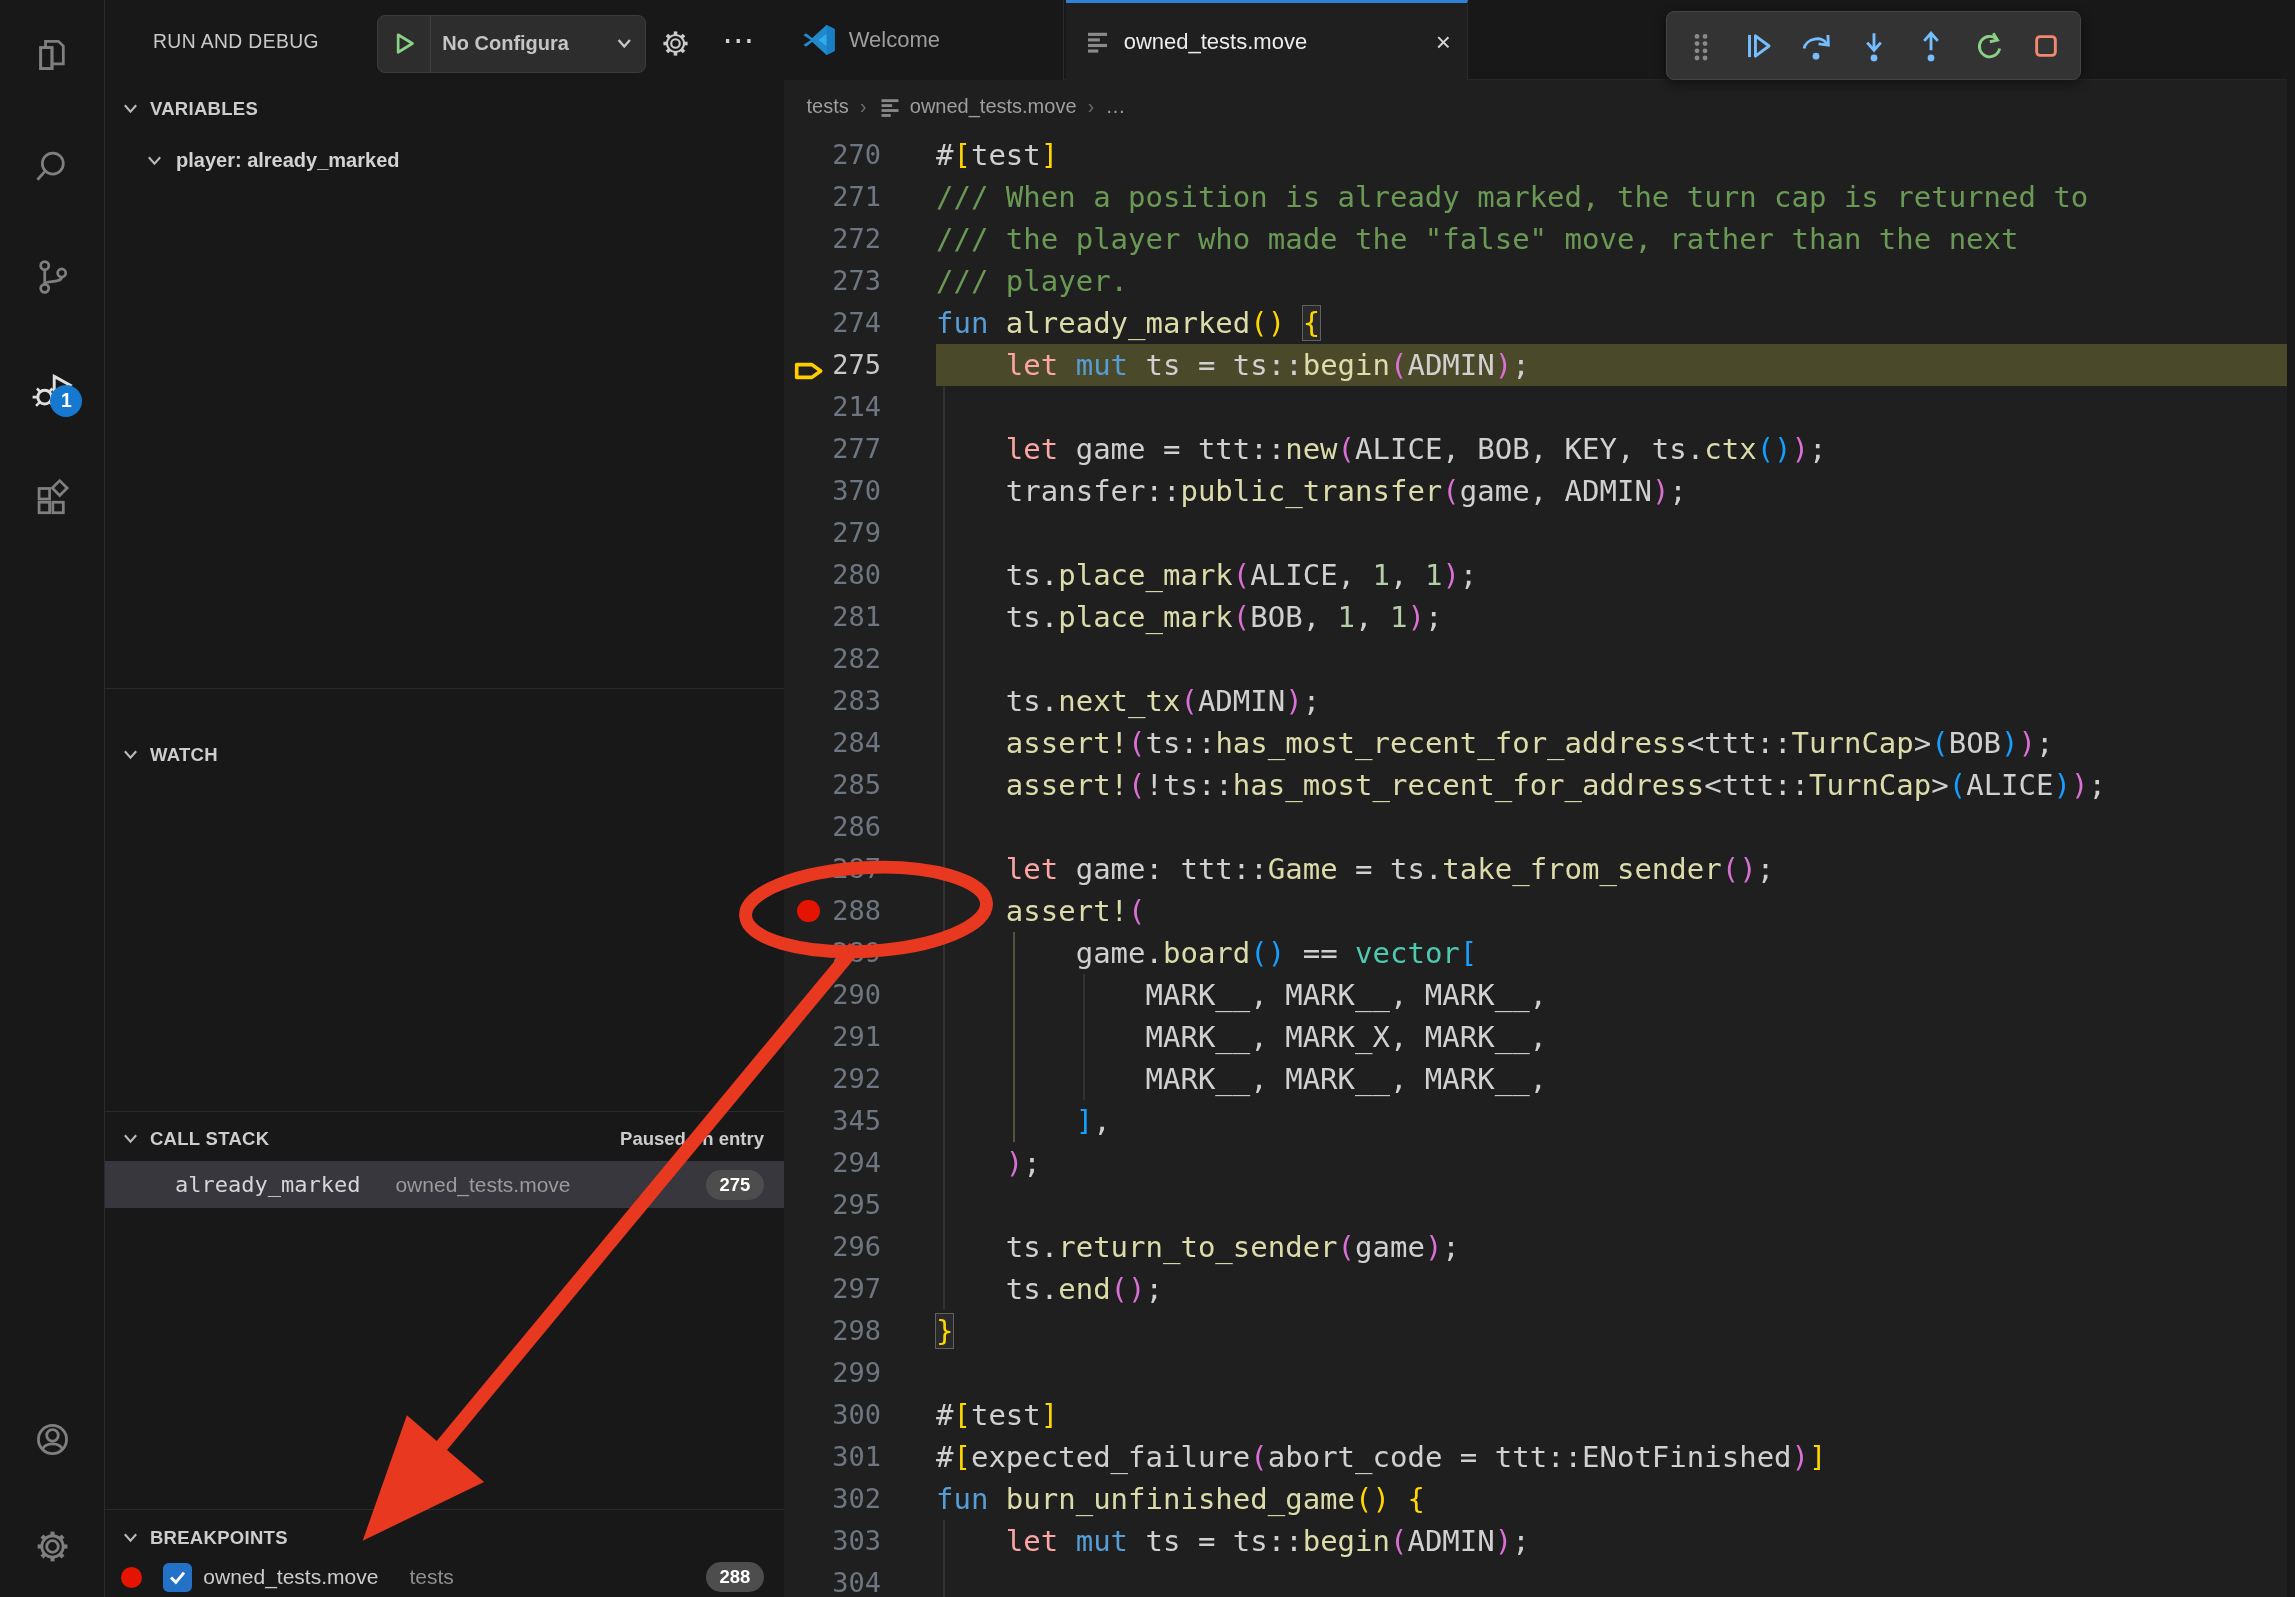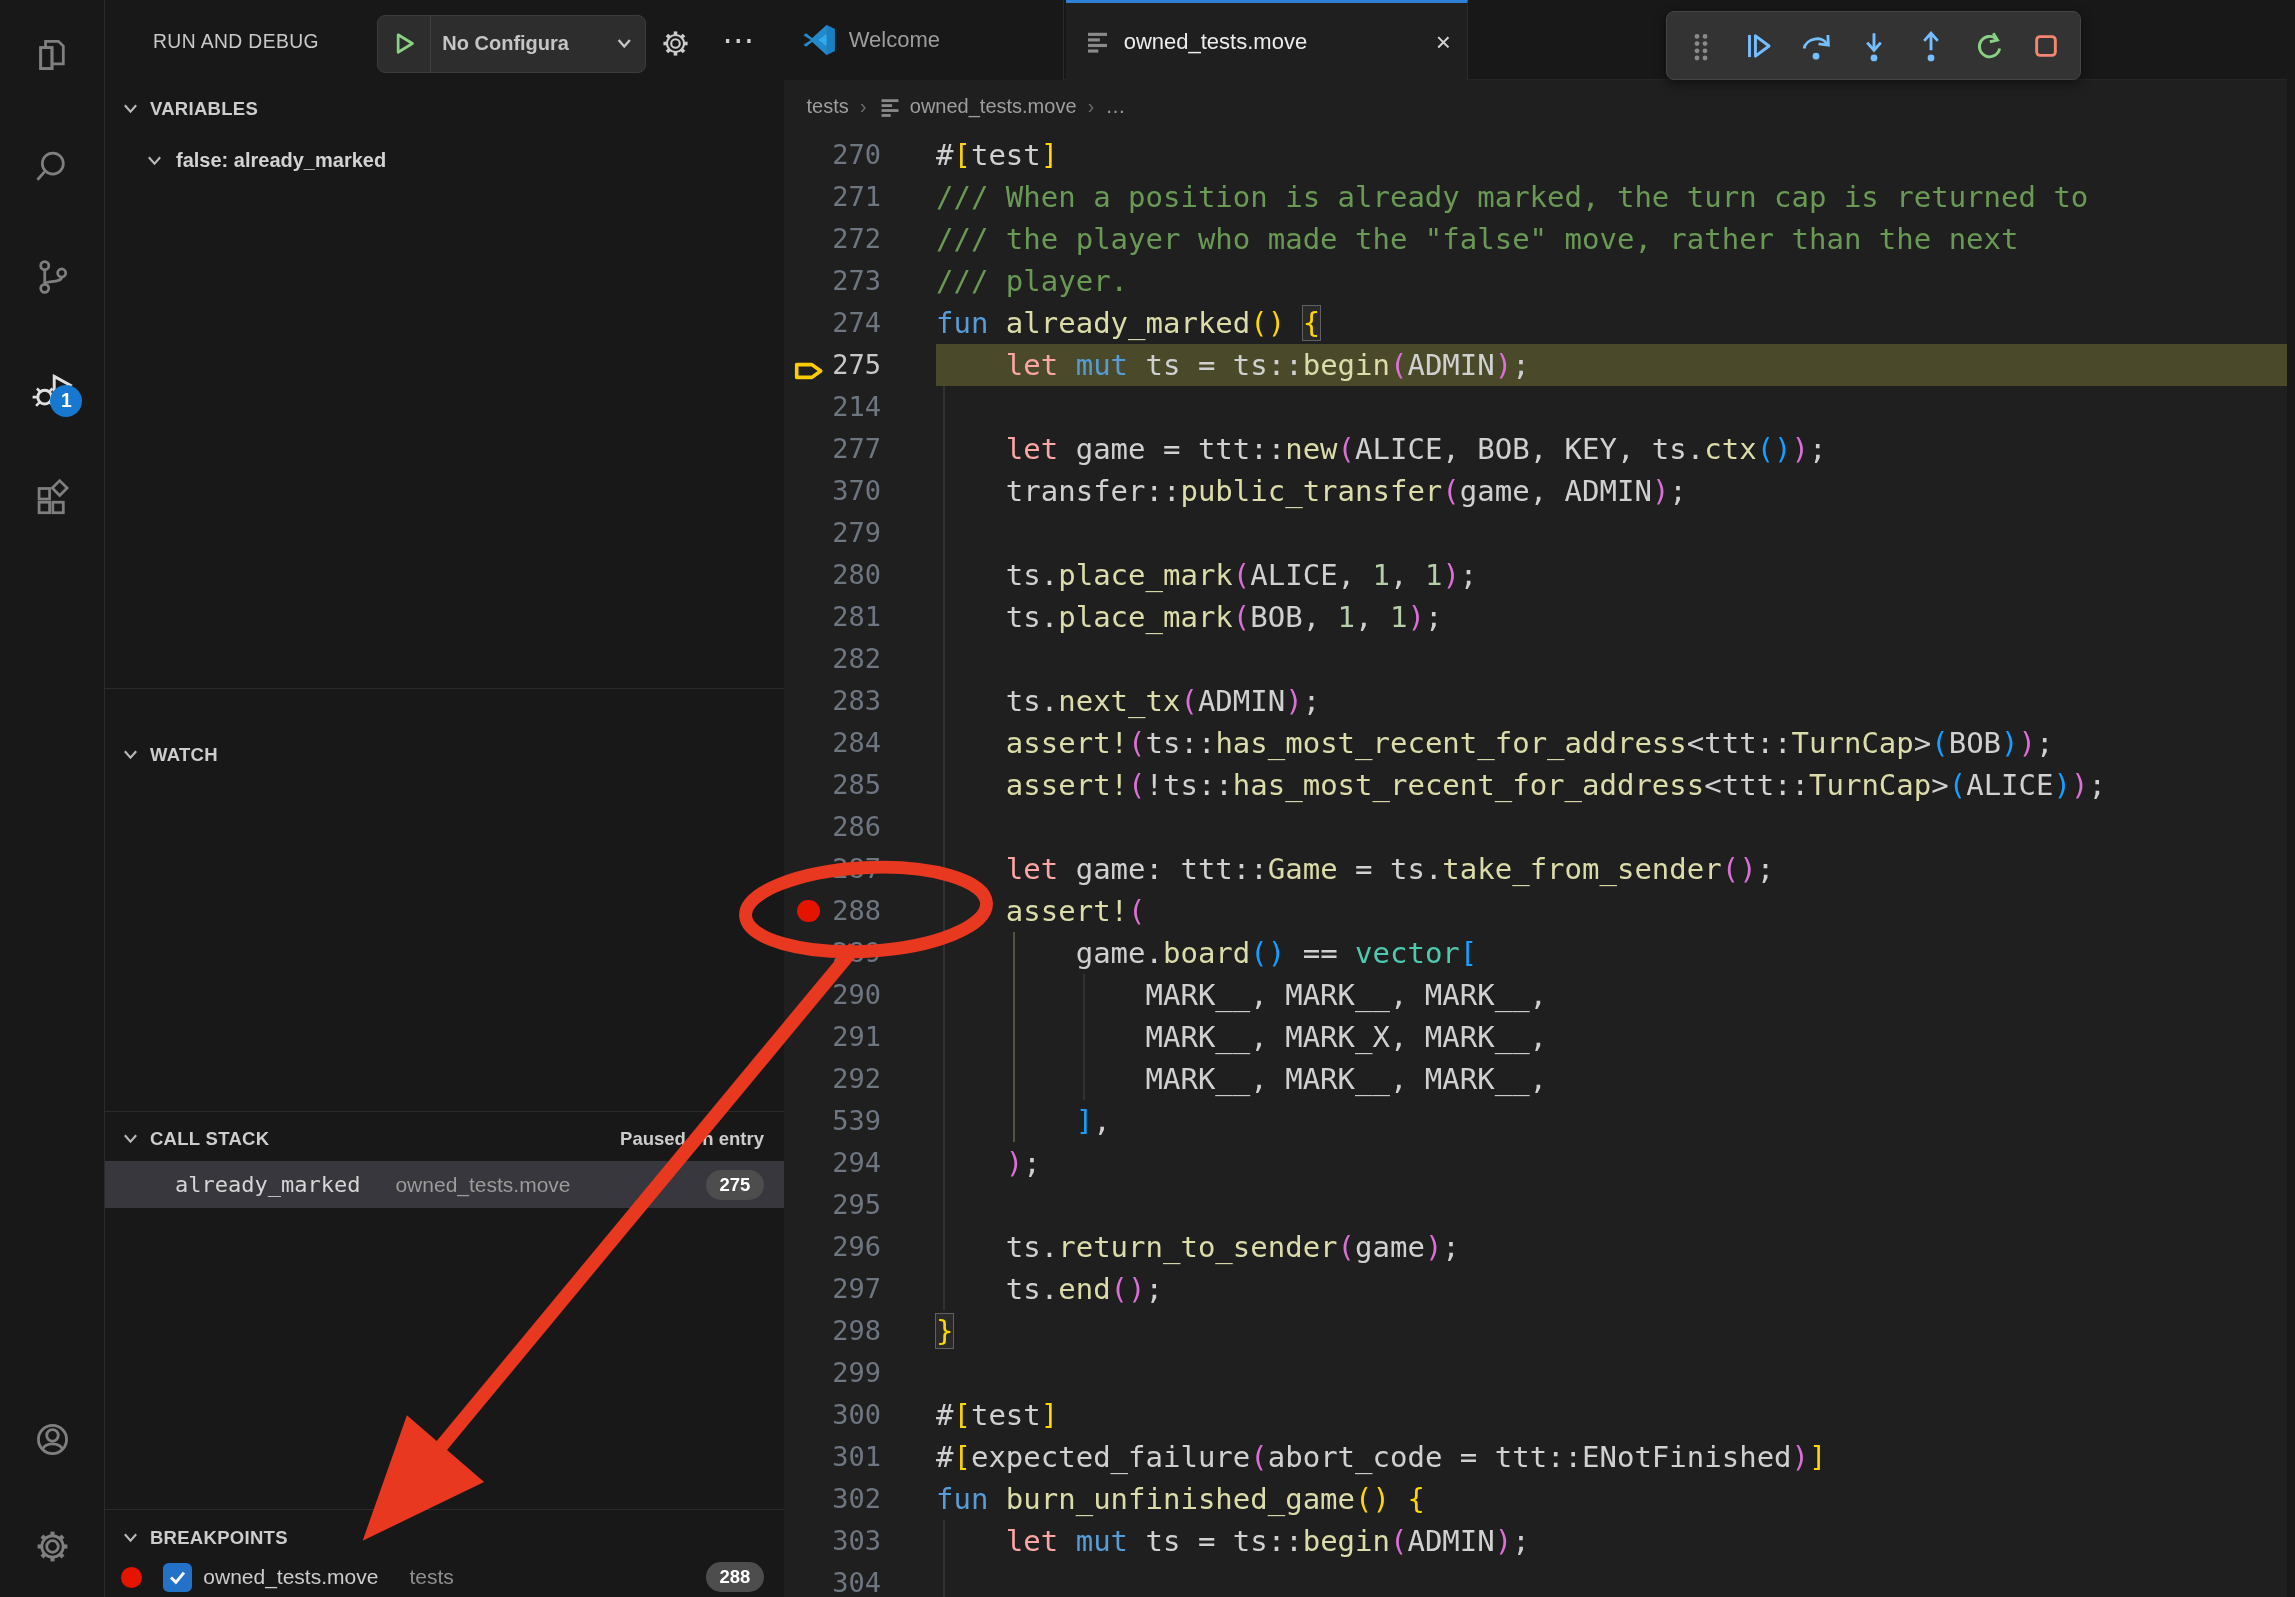--- a/index.html
+++ b/index.html
@@ -217,21 +217,21 @@
           </svg>
         </span>
       <span class="sec-title">VARIABLES</span>
     </div>
     <div class="tree-row" style="top:137px;">
       <span class="tree-chev">
           <svg width="21" height="21" viewBox="0 0 26 26">
             <polyline points="6,9 13,17 20,9" fill="none" stroke="#b9b9b9" stroke-width="2.6"></polyline>
           </svg>
         </span>
-      <span class="tree-label">false: already_marked</span>
+      <span class="tree-label">player: already_marked</span>
     </div>
 
     <div class="sec-divider" style="top:688px;"></div>
     <div class="sec-header" style="top:732px;">
       <span class="sec-chev">
           <svg width="21" height="21" viewBox="0 0 26 26">
             <polyline points="6,9 13,17 20,9" fill="none" stroke="#b9b9b9" stroke-width="2.6"></polyline>
           </svg>
         </span>
       <span class="sec-title">WATCH</span>
@@ -395,21 +395,21 @@
         <div class="crow"><div class="gutter">283</div><div class="codecell"><span class="guide" style="left: 7.2px;"></span><span class="tok-w">    ts.</span><span class="tok-f">next_tx</span><span class="tok-b2">(</span><span class="tok-w">ADMIN</span><span class="tok-b2">)</span><span class="tok-w">;</span></div></div>
         <div class="crow"><div class="gutter">284</div><div class="codecell"><span class="guide" style="left: 7.2px;"></span><span class="tok-w">    </span><span class="tok-f">assert!</span><span class="tok-b2">(</span><span class="tok-w">ts::</span><span class="tok-f">has_most_recent_for_address</span><span class="tok-w">&lt;ttt::</span><span class="tok-f">TurnCap</span><span class="tok-w">&gt;</span><span class="tok-b3">(</span><span class="tok-w">BOB</span><span class="tok-b3">)</span><span class="tok-b2">)</span><span class="tok-w">;</span></div></div>
         <div class="crow"><div class="gutter">285</div><div class="codecell"><span class="guide" style="left: 7.2px;"></span><span class="tok-w">    </span><span class="tok-f">assert!</span><span class="tok-b2">(</span><span class="tok-w">!ts::</span><span class="tok-f">has_most_recent_for_address</span><span class="tok-w">&lt;ttt::</span><span class="tok-f">TurnCap</span><span class="tok-w">&gt;</span><span class="tok-b3">(</span><span class="tok-w">ALICE</span><span class="tok-b3">)</span><span class="tok-b2">)</span><span class="tok-w">;</span></div></div>
         <div class="crow"><div class="gutter">286</div><div class="codecell"><span class="guide" style="left: 7.2px;"></span></div></div>
         <div class="crow"><div class="gutter">287</div><div class="codecell"><span class="guide" style="left: 7.2px;"></span><span class="tok-w">    </span><span class="tok-l">let </span><span class="tok-w">game: ttt::</span><span class="tok-f">Game</span><span class="tok-w"> = ts.</span><span class="tok-f">take_from_sender</span><span class="tok-b2">()</span><span class="tok-w">;</span></div></div>
         <div class="crow"><div class="gutter">288<span class="g-dot"></span></div><div class="codecell"><span class="guide" style="left: 7.2px;"></span><span class="tok-w">    </span><span class="tok-f">assert!</span><span class="tok-b2">(</span></div></div>
         <div class="crow"><div class="gutter">289</div><div class="codecell"><span class="guide" style="left: 7.2px;"></span><span class="guide gact" style="left: 77px;"></span><span class="tok-w">        game.</span><span class="tok-f">board</span><span class="tok-b3">()</span><span class="tok-w"> == </span><span class="tok-t">vector</span><span class="tok-b3">[</span></div></div>
         <div class="crow"><div class="gutter">290</div><div class="codecell"><span class="guide" style="left: 7.2px;"></span><span class="guide gact" style="left: 77px;"></span><span class="guide" style="left: 147px;"></span><span class="tok-w">            MARK__, MARK__, MARK__,</span></div></div>
         <div class="crow"><div class="gutter">291</div><div class="codecell"><span class="guide" style="left: 7.2px;"></span><span class="guide gact" style="left: 77px;"></span><span class="guide" style="left: 147px;"></span><span class="tok-w">            MARK__, MARK_X, MARK__,</span></div></div>
         <div class="crow"><div class="gutter">292</div><div class="codecell"><span class="guide" style="left: 7.2px;"></span><span class="guide gact" style="left: 77px;"></span><span class="guide" style="left: 147px;"></span><span class="tok-w">            MARK__, MARK__, MARK__,</span></div></div>
-        <div class="crow"><div class="gutter">539</div><div class="codecell"><span class="guide" style="left: 7.2px;"></span><span class="guide gact" style="left: 77px;"></span><span class="tok-w">        </span><span class="tok-b3">]</span><span class="tok-w">,</span></div></div>
+        <div class="crow"><div class="gutter">345</div><div class="codecell"><span class="guide" style="left: 7.2px;"></span><span class="guide gact" style="left: 77px;"></span><span class="tok-w">        </span><span class="tok-b3">]</span><span class="tok-w">,</span></div></div>
         <div class="crow"><div class="gutter">294</div><div class="codecell"><span class="guide" style="left: 7.2px;"></span><span class="tok-w">    </span><span class="tok-b2">)</span><span class="tok-w">;</span></div></div>
         <div class="crow"><div class="gutter">295</div><div class="codecell"><span class="guide" style="left: 7.2px;"></span></div></div>
         <div class="crow"><div class="gutter">296</div><div class="codecell"><span class="guide" style="left: 7.2px;"></span><span class="tok-w">    ts.</span><span class="tok-f">return_to_sender</span><span class="tok-b2">(</span><span class="tok-w">game</span><span class="tok-b2">)</span><span class="tok-w">;</span></div></div>
         <div class="crow"><div class="gutter">297</div><div class="codecell"><span class="guide" style="left: 7.2px;"></span><span class="tok-w">    ts.</span><span class="tok-f">end</span><span class="tok-b2">()</span><span class="tok-w">;</span></div></div>
         <div class="crow"><div class="gutter">298</div><div class="codecell"><span class="tok-b1 boxed">}</span></div></div>
         <div class="crow"><div class="gutter">299</div><div class="codecell"></div></div>
         <div class="crow"><div class="gutter">300</div><div class="codecell"><span class="tok-w">#</span><span class="tok-b1">[</span><span class="tok-w">test</span><span class="tok-b1">]</span></div></div>
         <div class="crow"><div class="gutter">301</div><div class="codecell"><span class="tok-w">#</span><span class="tok-b1">[</span><span class="tok-w">expected_failure</span><span class="tok-b2">(</span><span class="tok-w">abort_code = ttt::ENotFinished</span><span class="tok-b2">)</span><span class="tok-b1">]</span></div></div>
         <div class="crow"><div class="gutter">302</div><div class="codecell"><span class="tok-k">fun </span><span class="tok-f">burn_unfinished_game</span><span class="tok-b1">()</span><span class="tok-w"> </span><span class="tok-b1">{</span></div></div>
         <div class="crow"><div class="gutter">303</div><div class="codecell"><span class="guide" style="left: 7.2px;"></span><span class="tok-w">    </span><span class="tok-l">let </span><span class="tok-k">mut </span><span class="tok-w">ts = ts::</span><span class="tok-f">begin</span><span class="tok-b2">(</span><span class="tok-w">ADMIN</span><span class="tok-b2">)</span><span class="tok-w">;</span></div></div>

